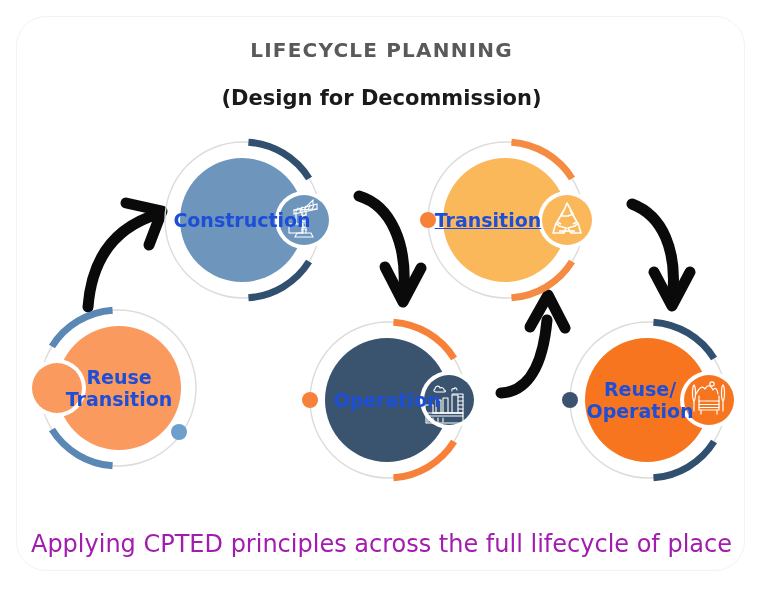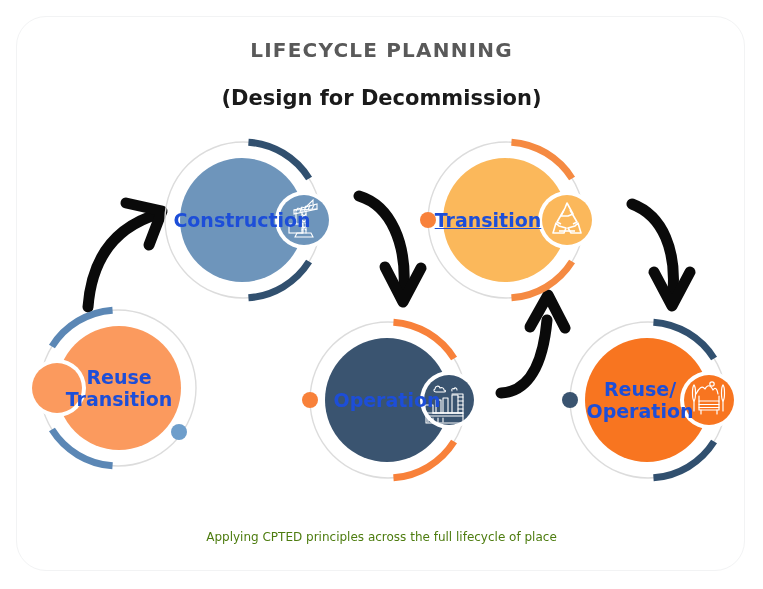--- a/index.html
+++ b/index.html
@@ -16,21 +16,21 @@
   .title{
     position:absolute;left:0;top:38px;width:763px;text-align:center;
     font-size:20px;font-weight:bold;letter-spacing:1.2px;color:#595959;
   }
   .subtitle{
     position:absolute;left:0;top:86px;width:763px;text-align:center;
     font-size:21px;color:#1a1a1a;font-weight:bold;
   }
   .caption{
     position:absolute;left:0;top:530px;width:763px;text-align:center;
-    font-size:12px;color:#4d7c0f;
+    font-size:24px;color:#a21caf;
   }
   .stage{position:absolute;left:0;top:0;width:763px;height:589px;}
   .node{position:absolute;width:176px;height:176px;}
   .node-label{
     position:absolute;left:0;top:0;width:124px;height:124px;
     display:flex;align-items:center;justify-content:center;
     text-align:center;color:#1d4ed8;font-weight:bold;font-size:19px;
     line-height:1.16;pointer-events:none;
   }
   svg{display:block;overflow:visible;}

